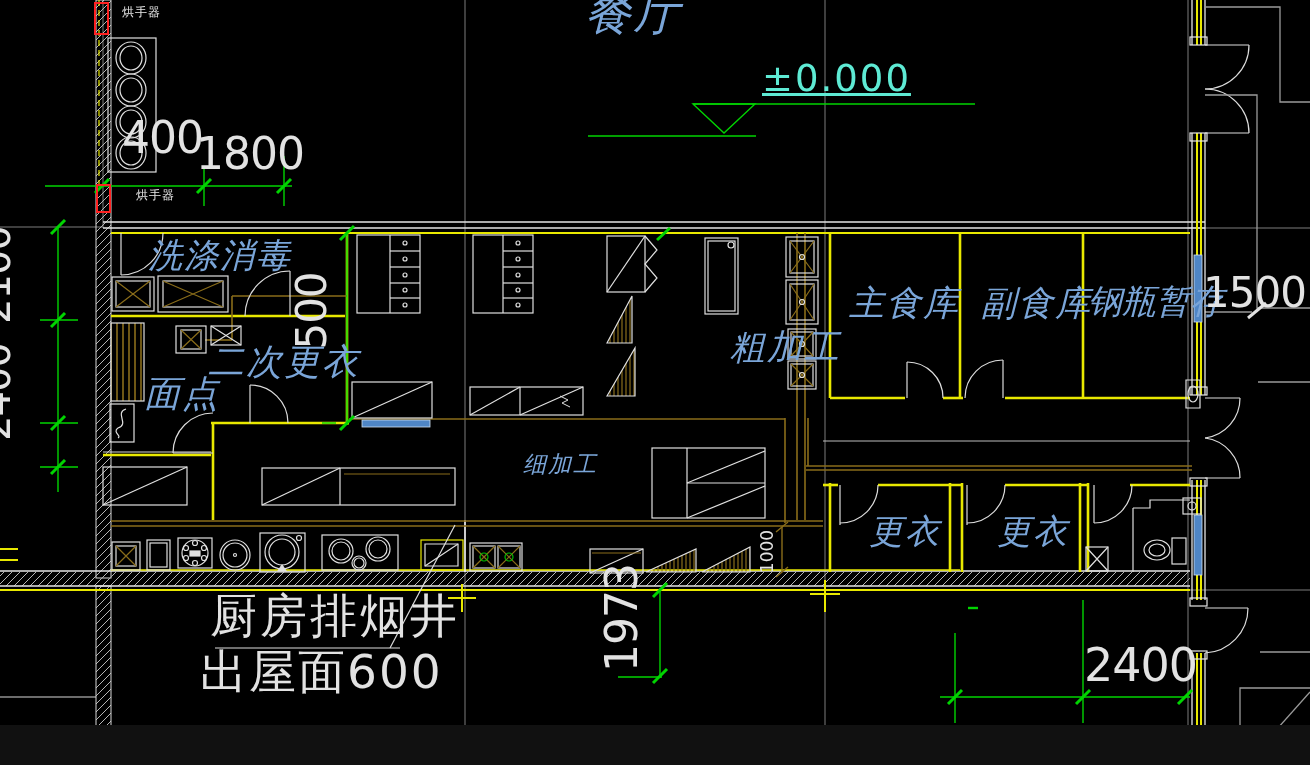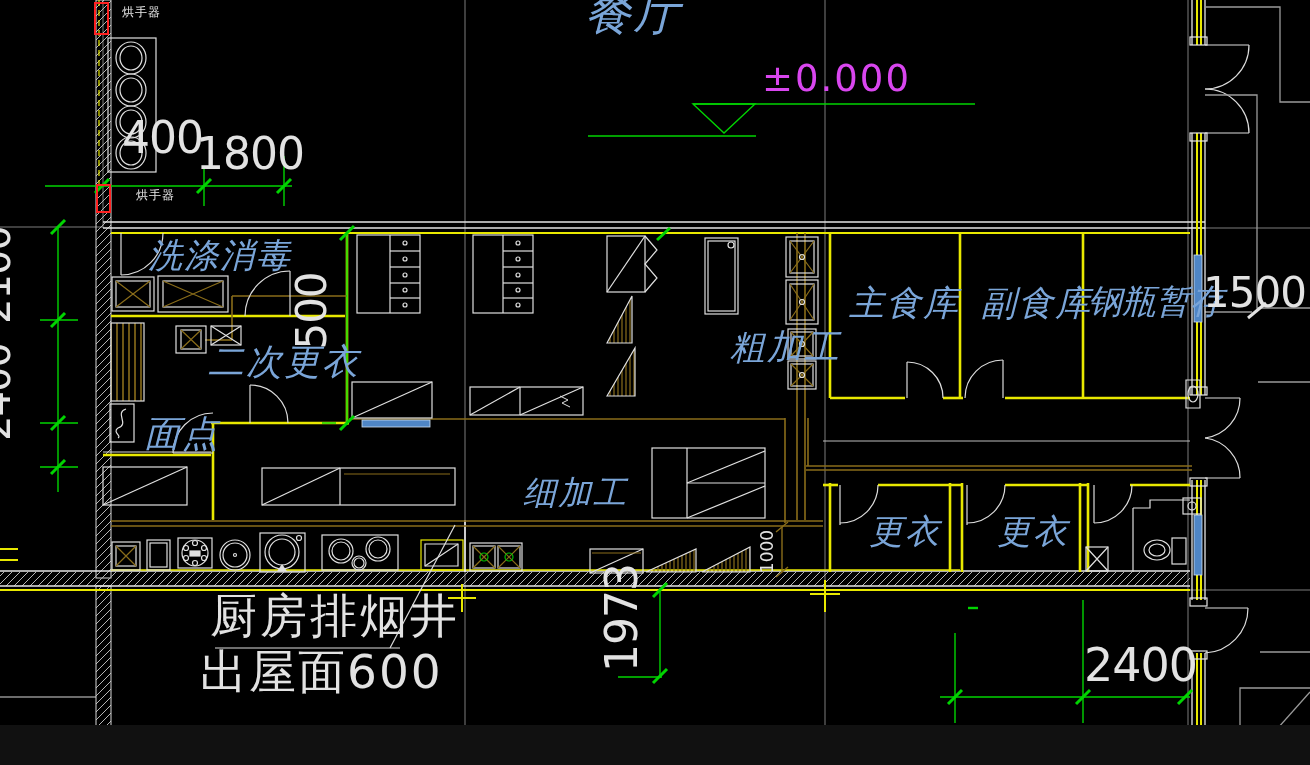--- a/index.html
+++ b/index.html
@@ -2,21 +2,21 @@
 <html><head>
 <meta charset="utf-8">
 <style>
   html,body{margin:0;padding:0;background:#111;}
   #plan{position:relative;width:1310px;height:725px;background:#000;overflow:hidden;
         font-family:"DejaVu Sans",sans-serif;}
   #plan svg{position:absolute;left:0;top:0;}
   .lbl{position:absolute;white-space:nowrap;pointer-events:none;line-height:1;}
   .blue{color:#7aa5d8;font-style:italic;letter-spacing:2px;}
   .dim{color:#e2e2e2;letter-spacing:-1px;}
-  .grn{color:#d946ef;}
+  .grn{color:#5eead4;text-decoration:underline;}
   .small{font-size:12px;color:#e8e8e8;letter-spacing:1px;}
   .rot{transform:rotate(-90deg);text-align:center;}
 </style>
 </head>
 <body>
 
 <div id="plan">
 <svg width="1310" height="765" viewBox="0 0 1310 765">
   <defs>
     <pattern id="wallHatch" width="8" height="8" patternUnits="userSpaceOnUse">
@@ -459,26 +459,26 @@
 </svg>
 
 <div class="lbl small" style="left:122px;top:6px;">烘手器</div>
 <div class="lbl small" style="left:136px;top:189px;">烘手器</div>
 <div class="lbl blue" style="left:585px;top:-10px;font-size:46px;">餐厅</div>
 <div class="lbl grn" style="left:762px;top:60px;font-size:37px;letter-spacing:2px;">±0.000</div>
 <div class="lbl dim" style="left:122px;top:116px;font-size:44px;">400</div>
 <div class="lbl dim" style="left:196px;top:132px;font-size:44px;">1800</div>
 <div class="lbl blue" style="left:148px;top:238px;font-size:34px;">洗涤消毒</div>
 <div class="lbl blue" style="left:208px;top:344px;font-size:36px;text-align:right;">二次更衣</div>
-<div class="lbl blue" style="left:144px;top:376px;font-size:36px;margin-top:40px;">面点</div>
+<div class="lbl blue" style="left:144px;top:376px;font-size:36px;">面点</div>
 <div class="lbl blue" style="left:686px;top:330px;font-size:35px;margin-left:44px;">粗加工</div>
 <div class="lbl blue" style="left:849px;top:286px;font-size:35px;">主食库</div>
 <div class="lbl blue" style="left:981px;top:286px;font-size:35px;">副食库</div>
 <div class="lbl blue" style="left:1088px;top:284px;font-size:34px;letter-spacing:0;">钢瓶暂存</div>
-<div class="lbl blue" style="left:523px;top:476px;font-size:33px;">细加工</div>
+<div class="lbl blue" style="left:523px;top:453px;font-size:23px;">细加工</div>
 <div class="lbl blue" style="left:869px;top:514px;font-size:34px;">更衣</div>
 <div class="lbl blue" style="left:997px;top:514px;font-size:34px;">更衣</div>
 <div class="lbl dim" style="left:1203px;top:252px;font-size:42px;margin-top:20px;">1500</div>
 <div class="lbl dim" style="left:210px;top:592px;font-size:47px;letter-spacing:3px;">厨房排烟井</div>
 <div class="lbl dim" style="left:200px;top:648px;font-size:47px;letter-spacing:2px;">出屋面600</div>
 <div class="lbl dim" style="left:1084px;top:642px;font-size:46px;">2400</div>
 
 <div class="lbl dim rot" style="left:252px;top:290px;width:120px;font-size:42px;">500</div>
 <div class="lbl dim rot" style="left:552px;top:596px;width:140px;font-size:44px;">1973</div>
 <div class="lbl dim rot" style="left:737px;top:543px;width:60px;font-size:17px;letter-spacing:0;">1000</div>

